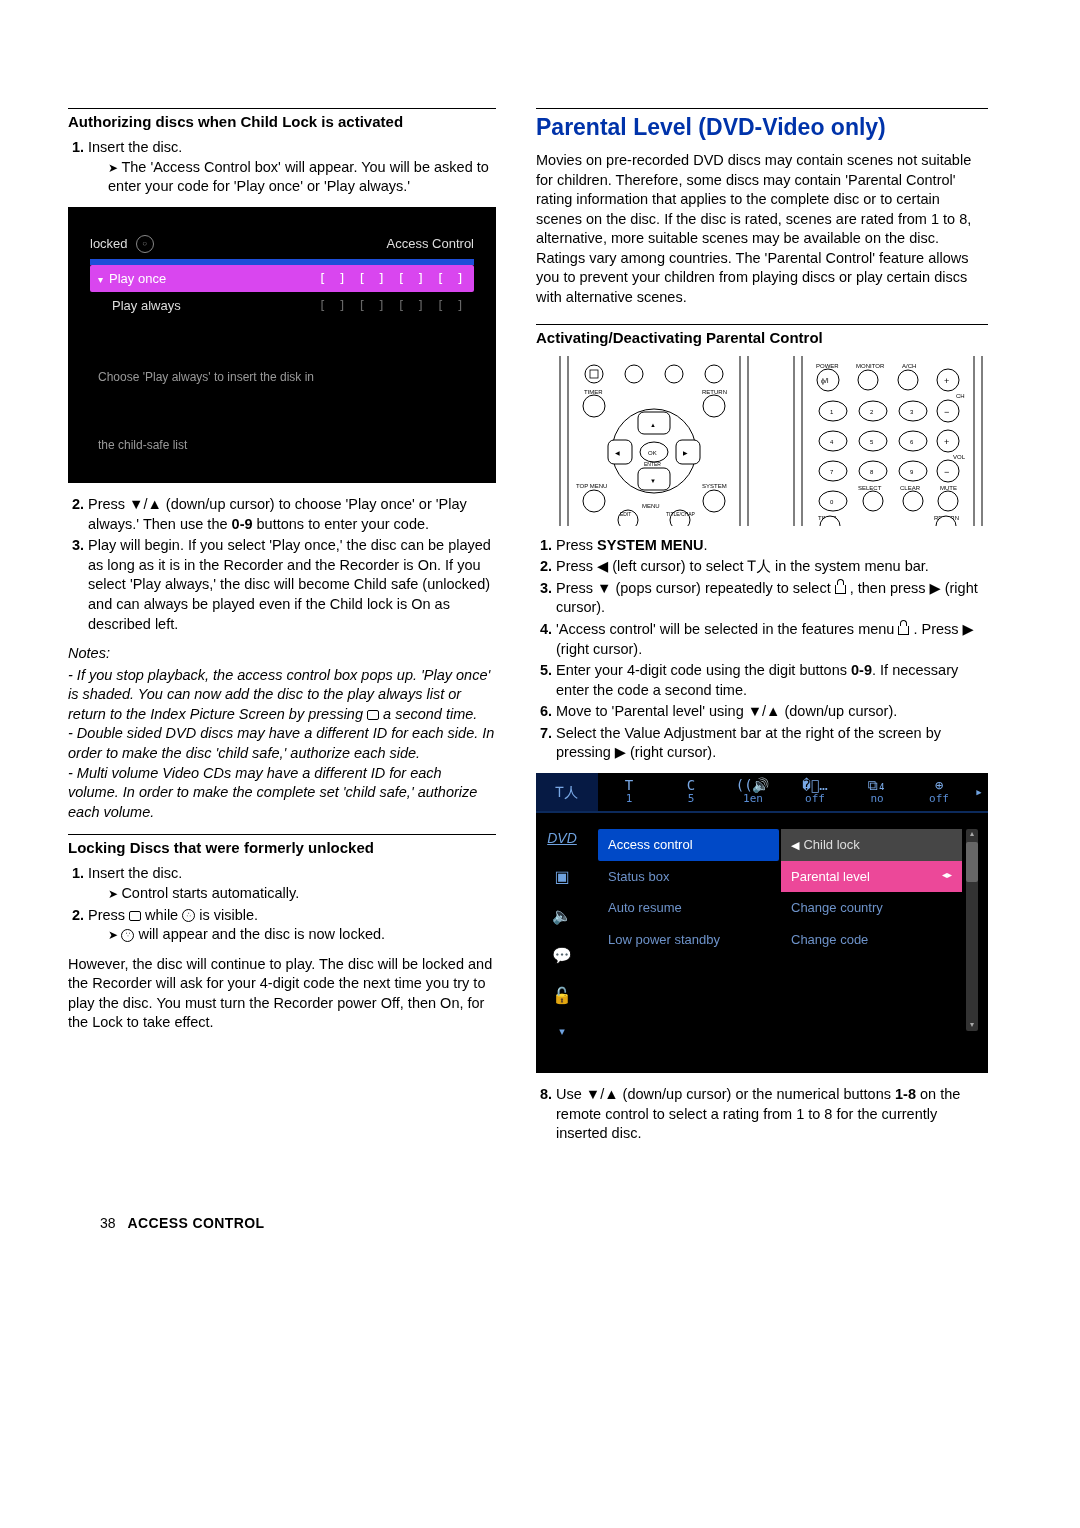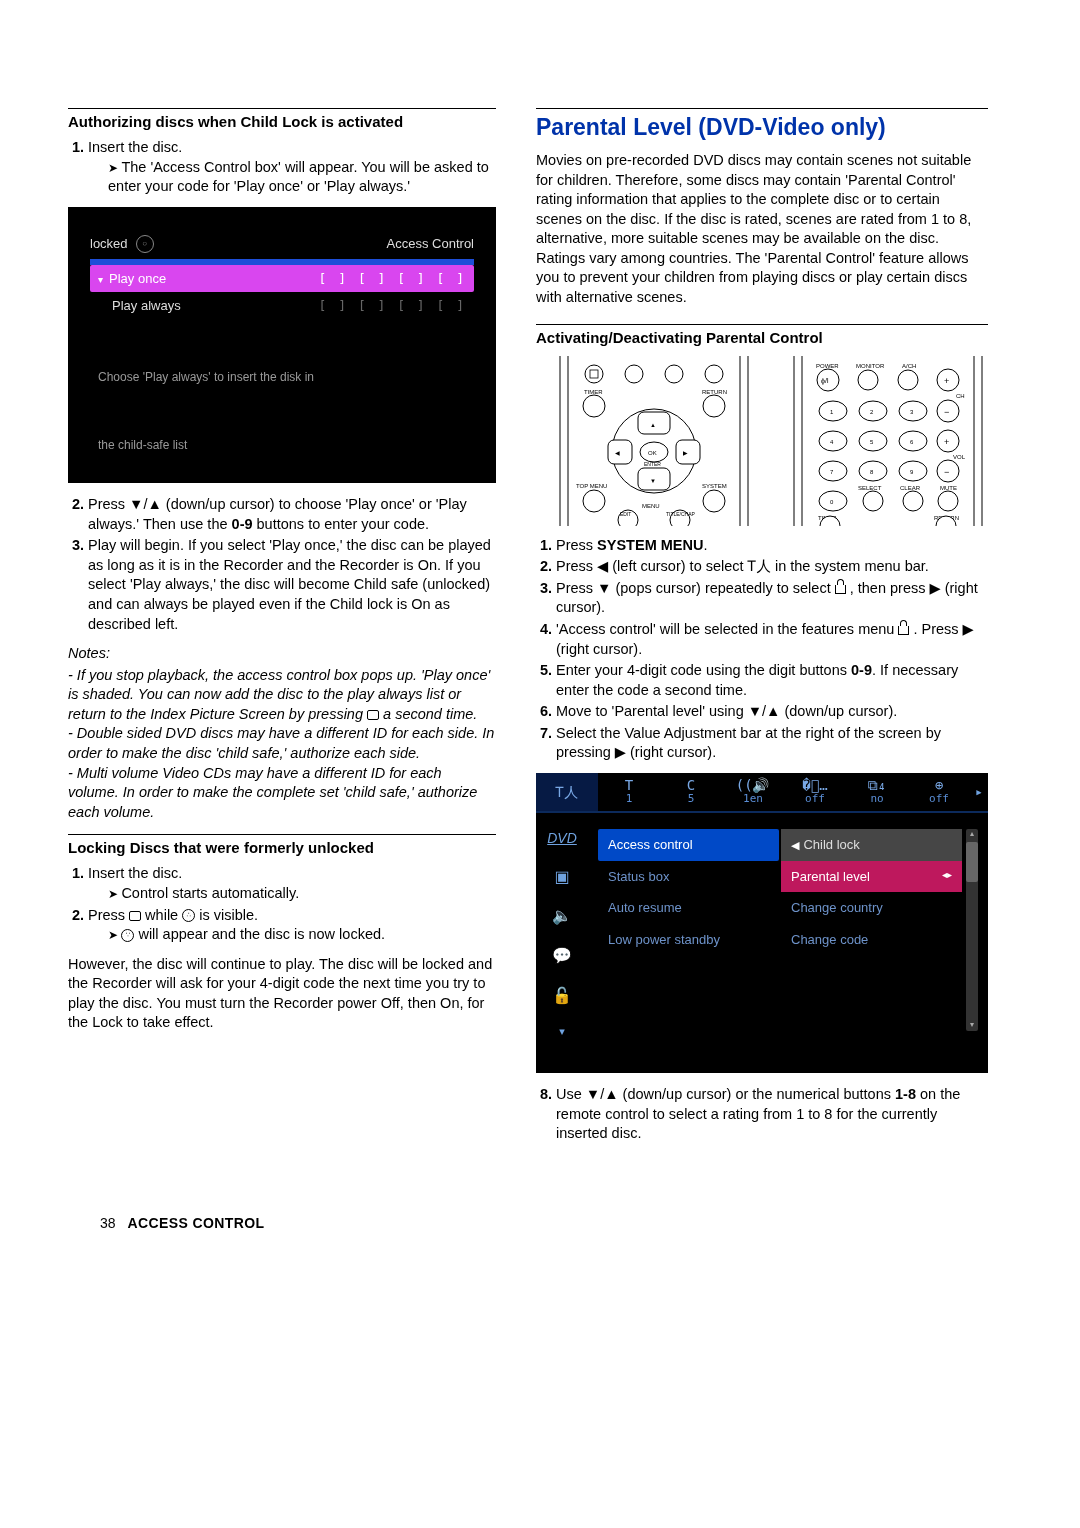--- a/index.html
+++ b/index.html
@@ -111,21 +111,21 @@
   .ss2-main { flex:1; display:flex; padding:16px 10px 8px 10px; gap:2px;}
   .ss2-list { flex:1; }
   .ss2-list .item {
     font-size:13px;color:#6d92c9;padding:7px 10px;
   }
   .ss2-list .item.active {
     color:#fff;background:#0049c7;border-radius:2px;
   }
   .ss2-list.right .item.head { background:#464646;color:#ddd; }
   .ss2-list.right .item.sel {
-    background:#be185d;color:#fff; display:flex;justify-content:space-between;
+    background:#ec4899;color:#fff; display:flex;justify-content:space-between;
   }
   .ss2-caret-l { color:#fff; padding-right:4px; font-size:11px;}
   .ss2-scroll {
     width:12px; background:#333; margin-left:2px; border-radius:2px;
     display:flex;flex-direction:column;
   }
   .ss2-scroll .thumb {height:20%;background:#666;border-radius:2px;margin-top:2px;}
   .lr { font-size:10px;color:#fff; }
 
   .footer {

